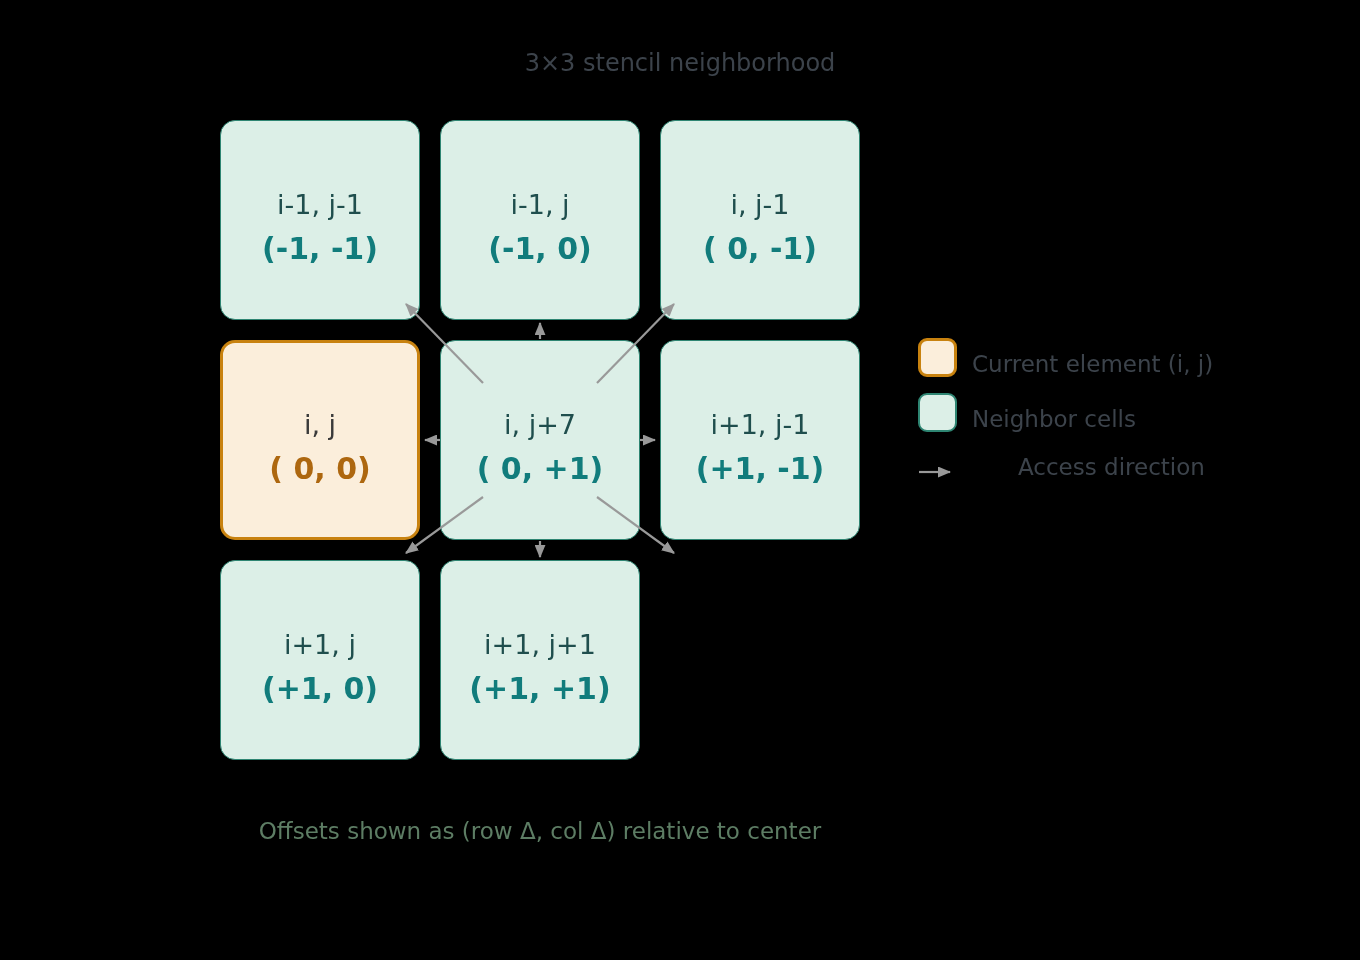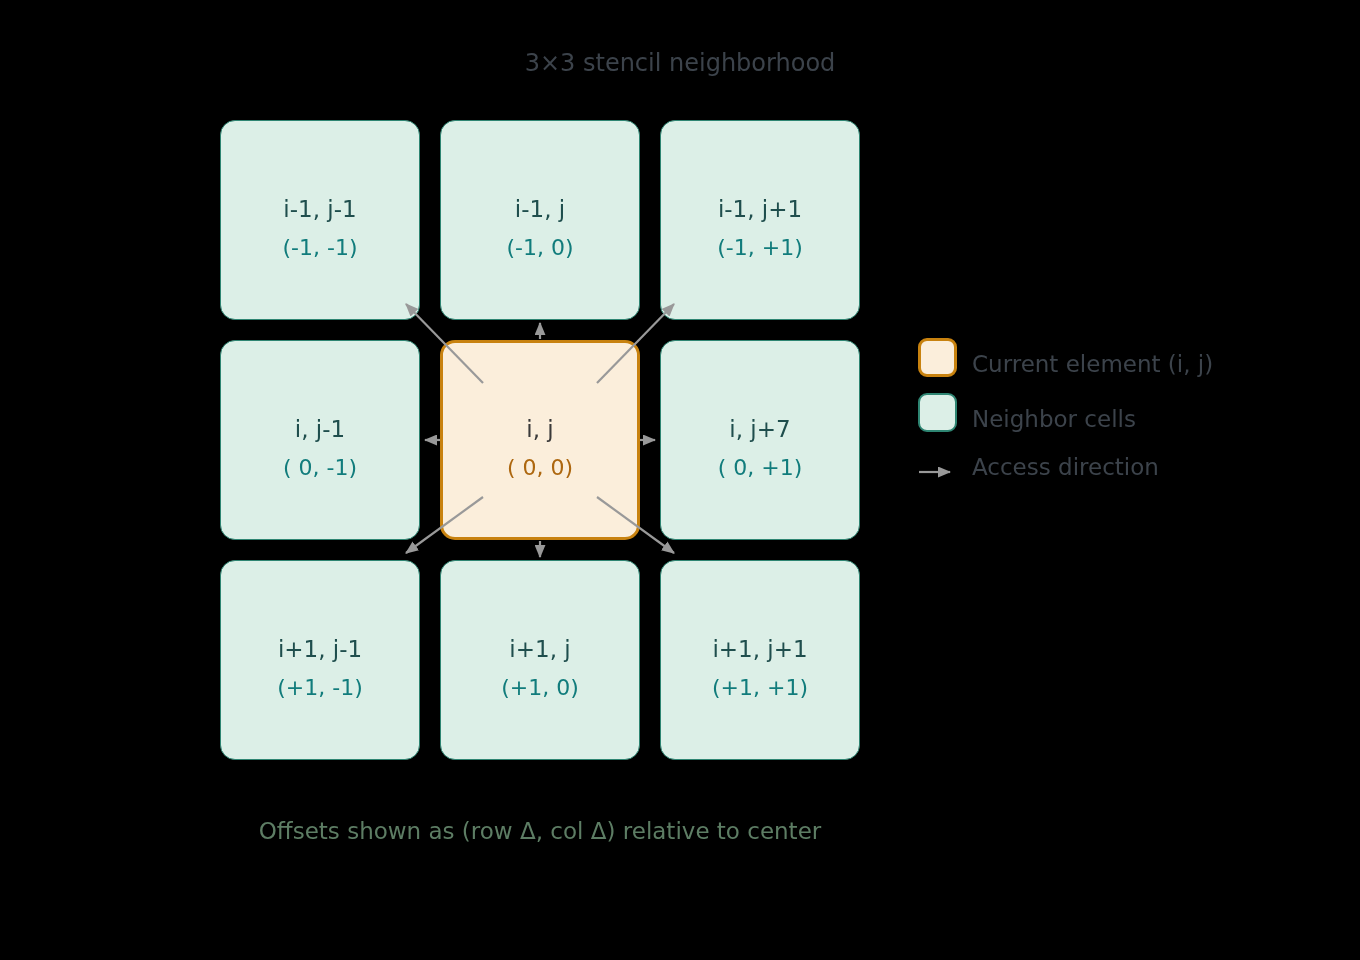--- a/index.html
+++ b/index.html
@@ -41,31 +41,32 @@
     border-radius: 15px;
     background: var(--neighbor_fill, #dcefe7);
     border: 1.5px solid var(--neighbor_border, #2e8572);
     display: flex;
     flex-direction: column;
     align-items: center;
     justify-content: center;
     padding-top: 16px;
   }
   .cell-label {
-    font-size: 23px;
+    font-size: 27px;
     line-height: 1.05;
     color: var(--neighbor_label, #1f4e4d);
     white-space: pre;
   }
   .cell-offset {
     margin-top: 14px;
-    font-size: 22px;
+    font-size: 30px;
     line-height: 1.05;
     color: var(--neighbor_offset, #117c7c);
     white-space: pre;
+    font-weight: bold;
   }
   .cell.current {
     background: var(--current_fill, #fbeedb);
     border: 3.5px solid var(--current_border, #c8820f);
   }
   .cell.current .cell-label { color: var(--current_label, #3a3a3a); }
   .cell.current .cell-offset { color: var(--current_offset, #ad670f); }
   .overlay {
     position: absolute;
     left: 0;
@@ -75,21 +76,21 @@
   .legend {
     position: absolute;
     left: 918px;
     top: 338px;
   }
   .legend-row {
     display: flex;
     align-items: flex-end;
     margin-bottom: 16px;
   }
-  .legend-row.arrow-row { margin-top: 10px; margin-bottom: 0; }
+  .legend-row.arrow-row { margin-top: 10px; margin-bottom: 0; gap: 46px; }
   .swatch {
     box-sizing: border-box;
     width: 39px;
     height: 39px;
     border-radius: 9px;
     margin-right: 15px;
     flex: 0 0 auto;
   }
   .swatch.current-swatch {
     background: var(--current_fill, #fbeedb);
@@ -130,24 +131,20 @@
   <div class="title">3×3 stencil neighborhood</div>
 
   <div class="grid">
     <div class="cell">
       <div class="cell-label">i-1, j-1</div>
       <div class="cell-offset">(-1, -1)</div>
     </div>
     <div class="cell">
       <div class="cell-label">i-1, j</div>
       <div class="cell-offset">(-1, 0)</div>
-    </div>
-    <div class="cell">
-      <div class="cell-label">i-1, j+1</div>
-      <div class="cell-offset">(-1, +1)</div>
     </div>
     <div class="cell">
       <div class="cell-label">i, j-1</div>
       <div class="cell-offset">( 0, -1)</div>
     </div>
     <div class="cell current">
       <div class="cell-label">i, j</div>
       <div class="cell-offset">( 0, 0)</div>
     </div>
     <div class="cell">

